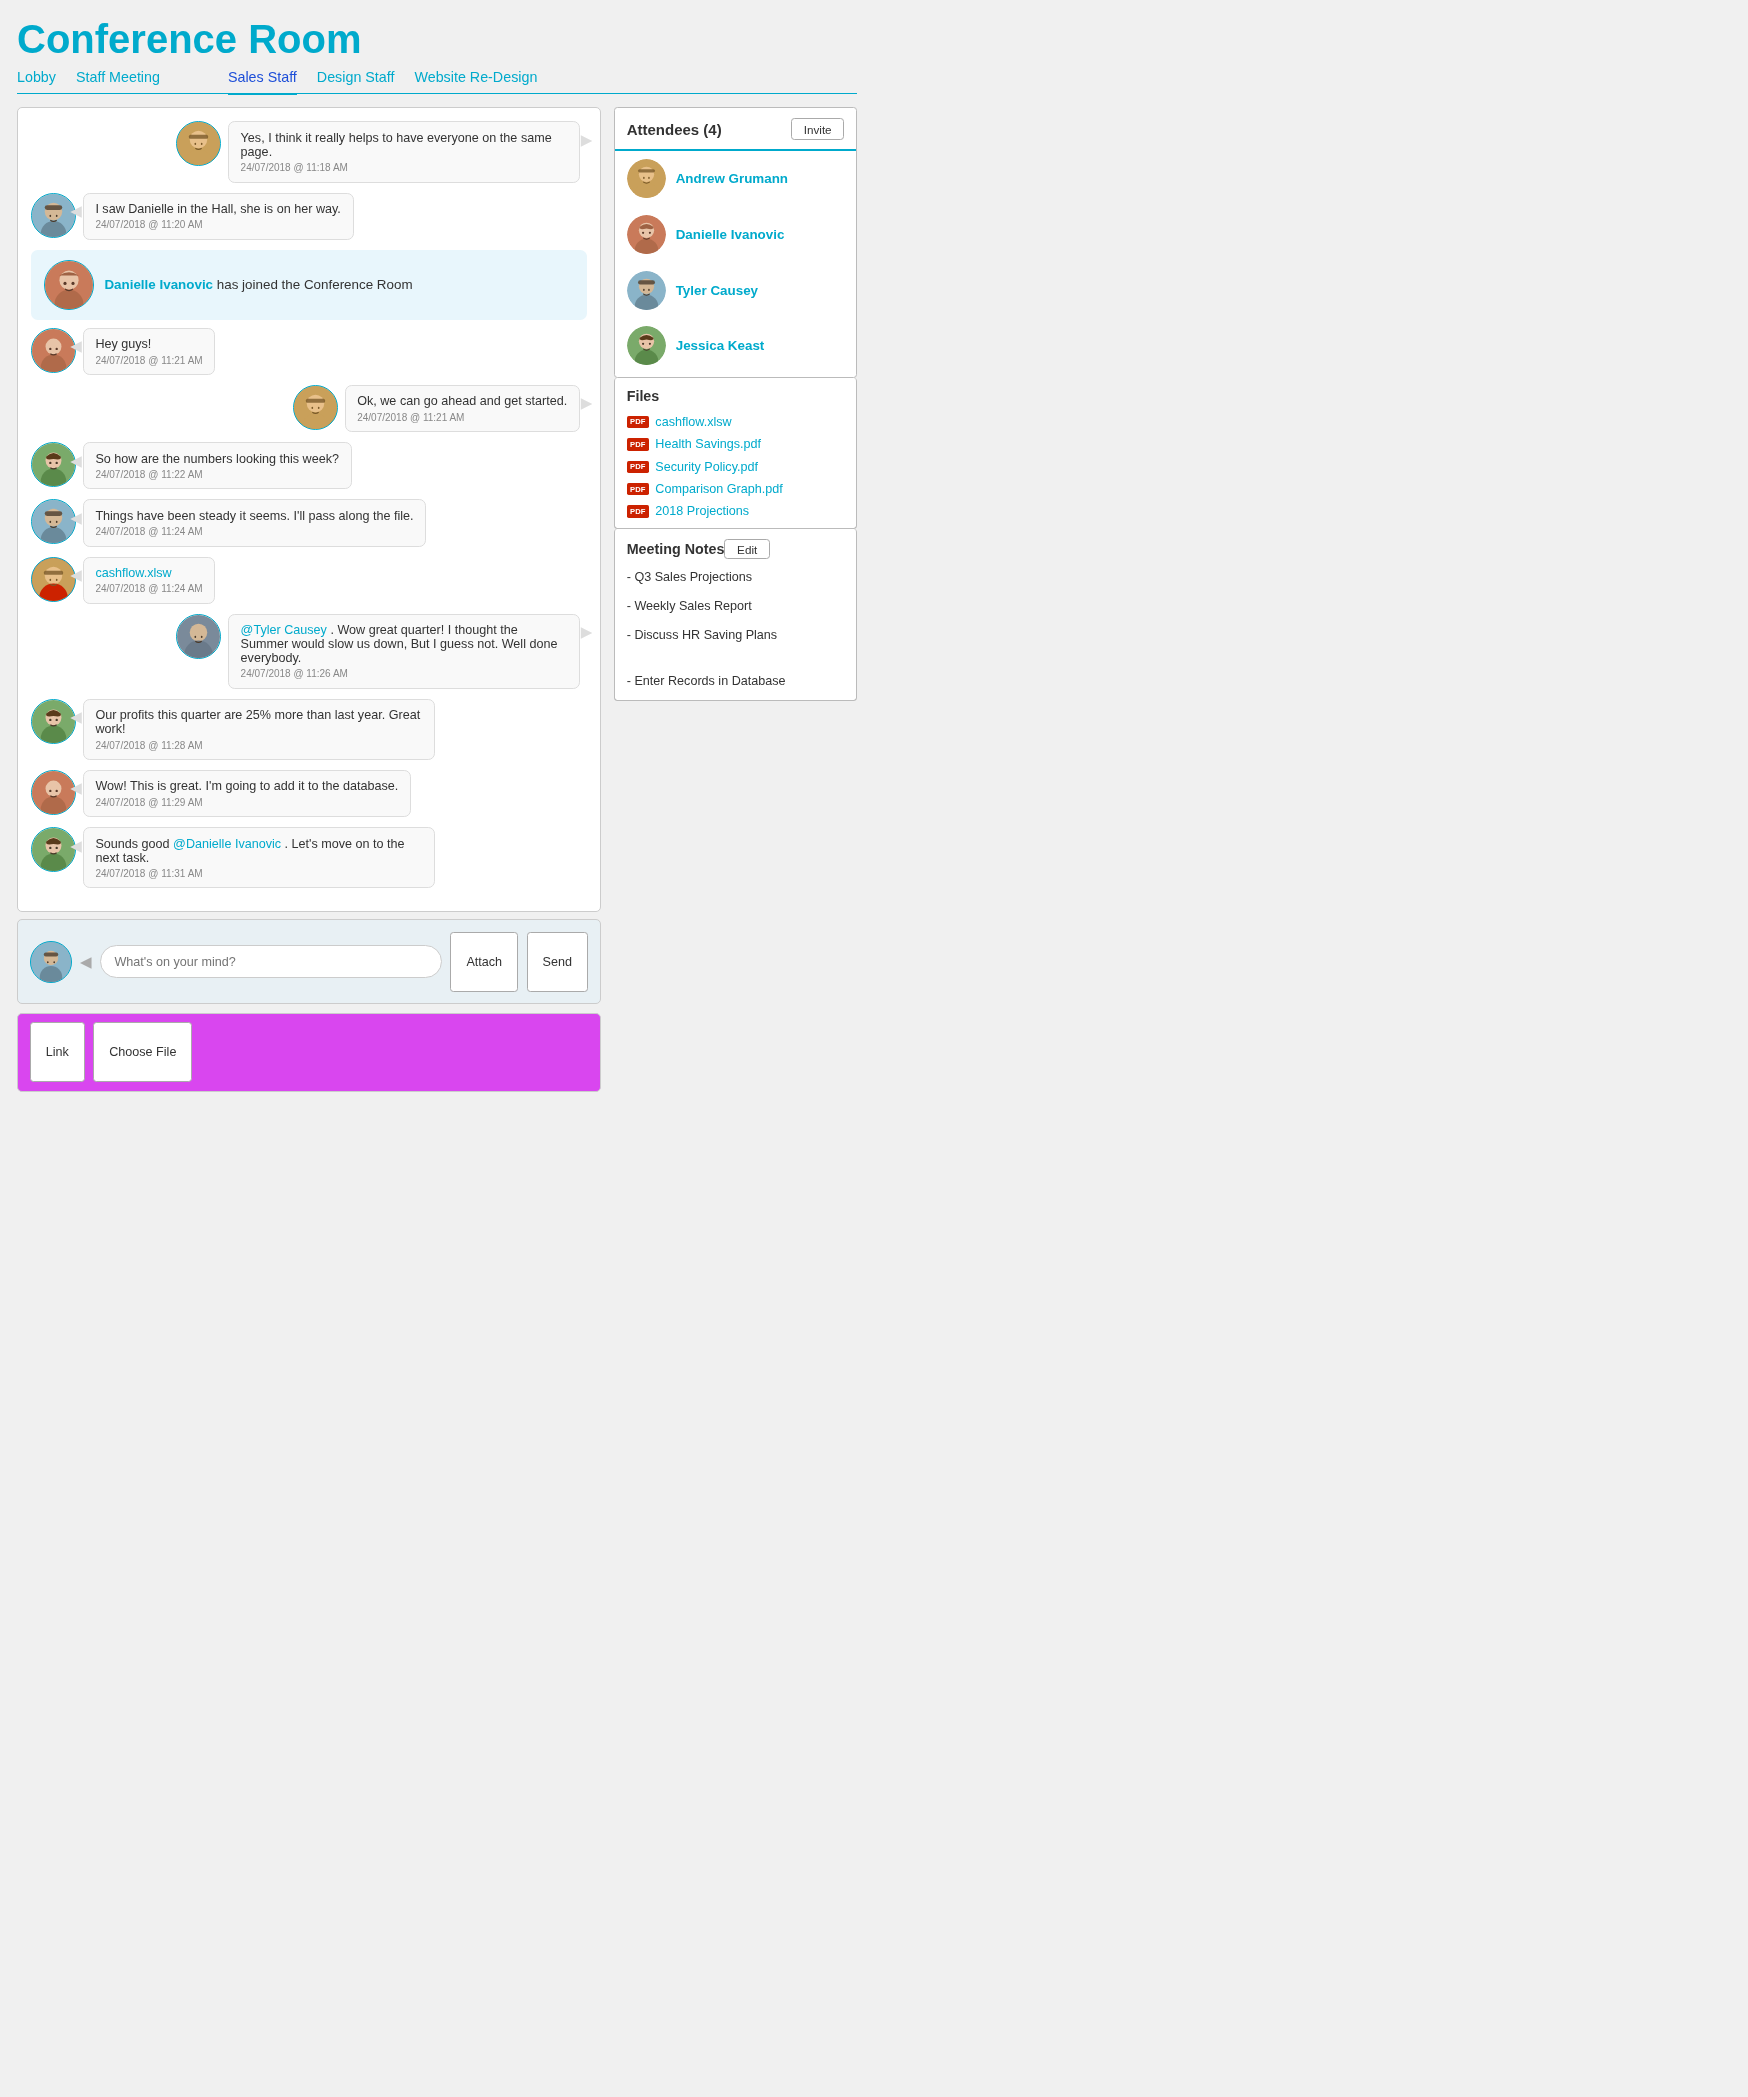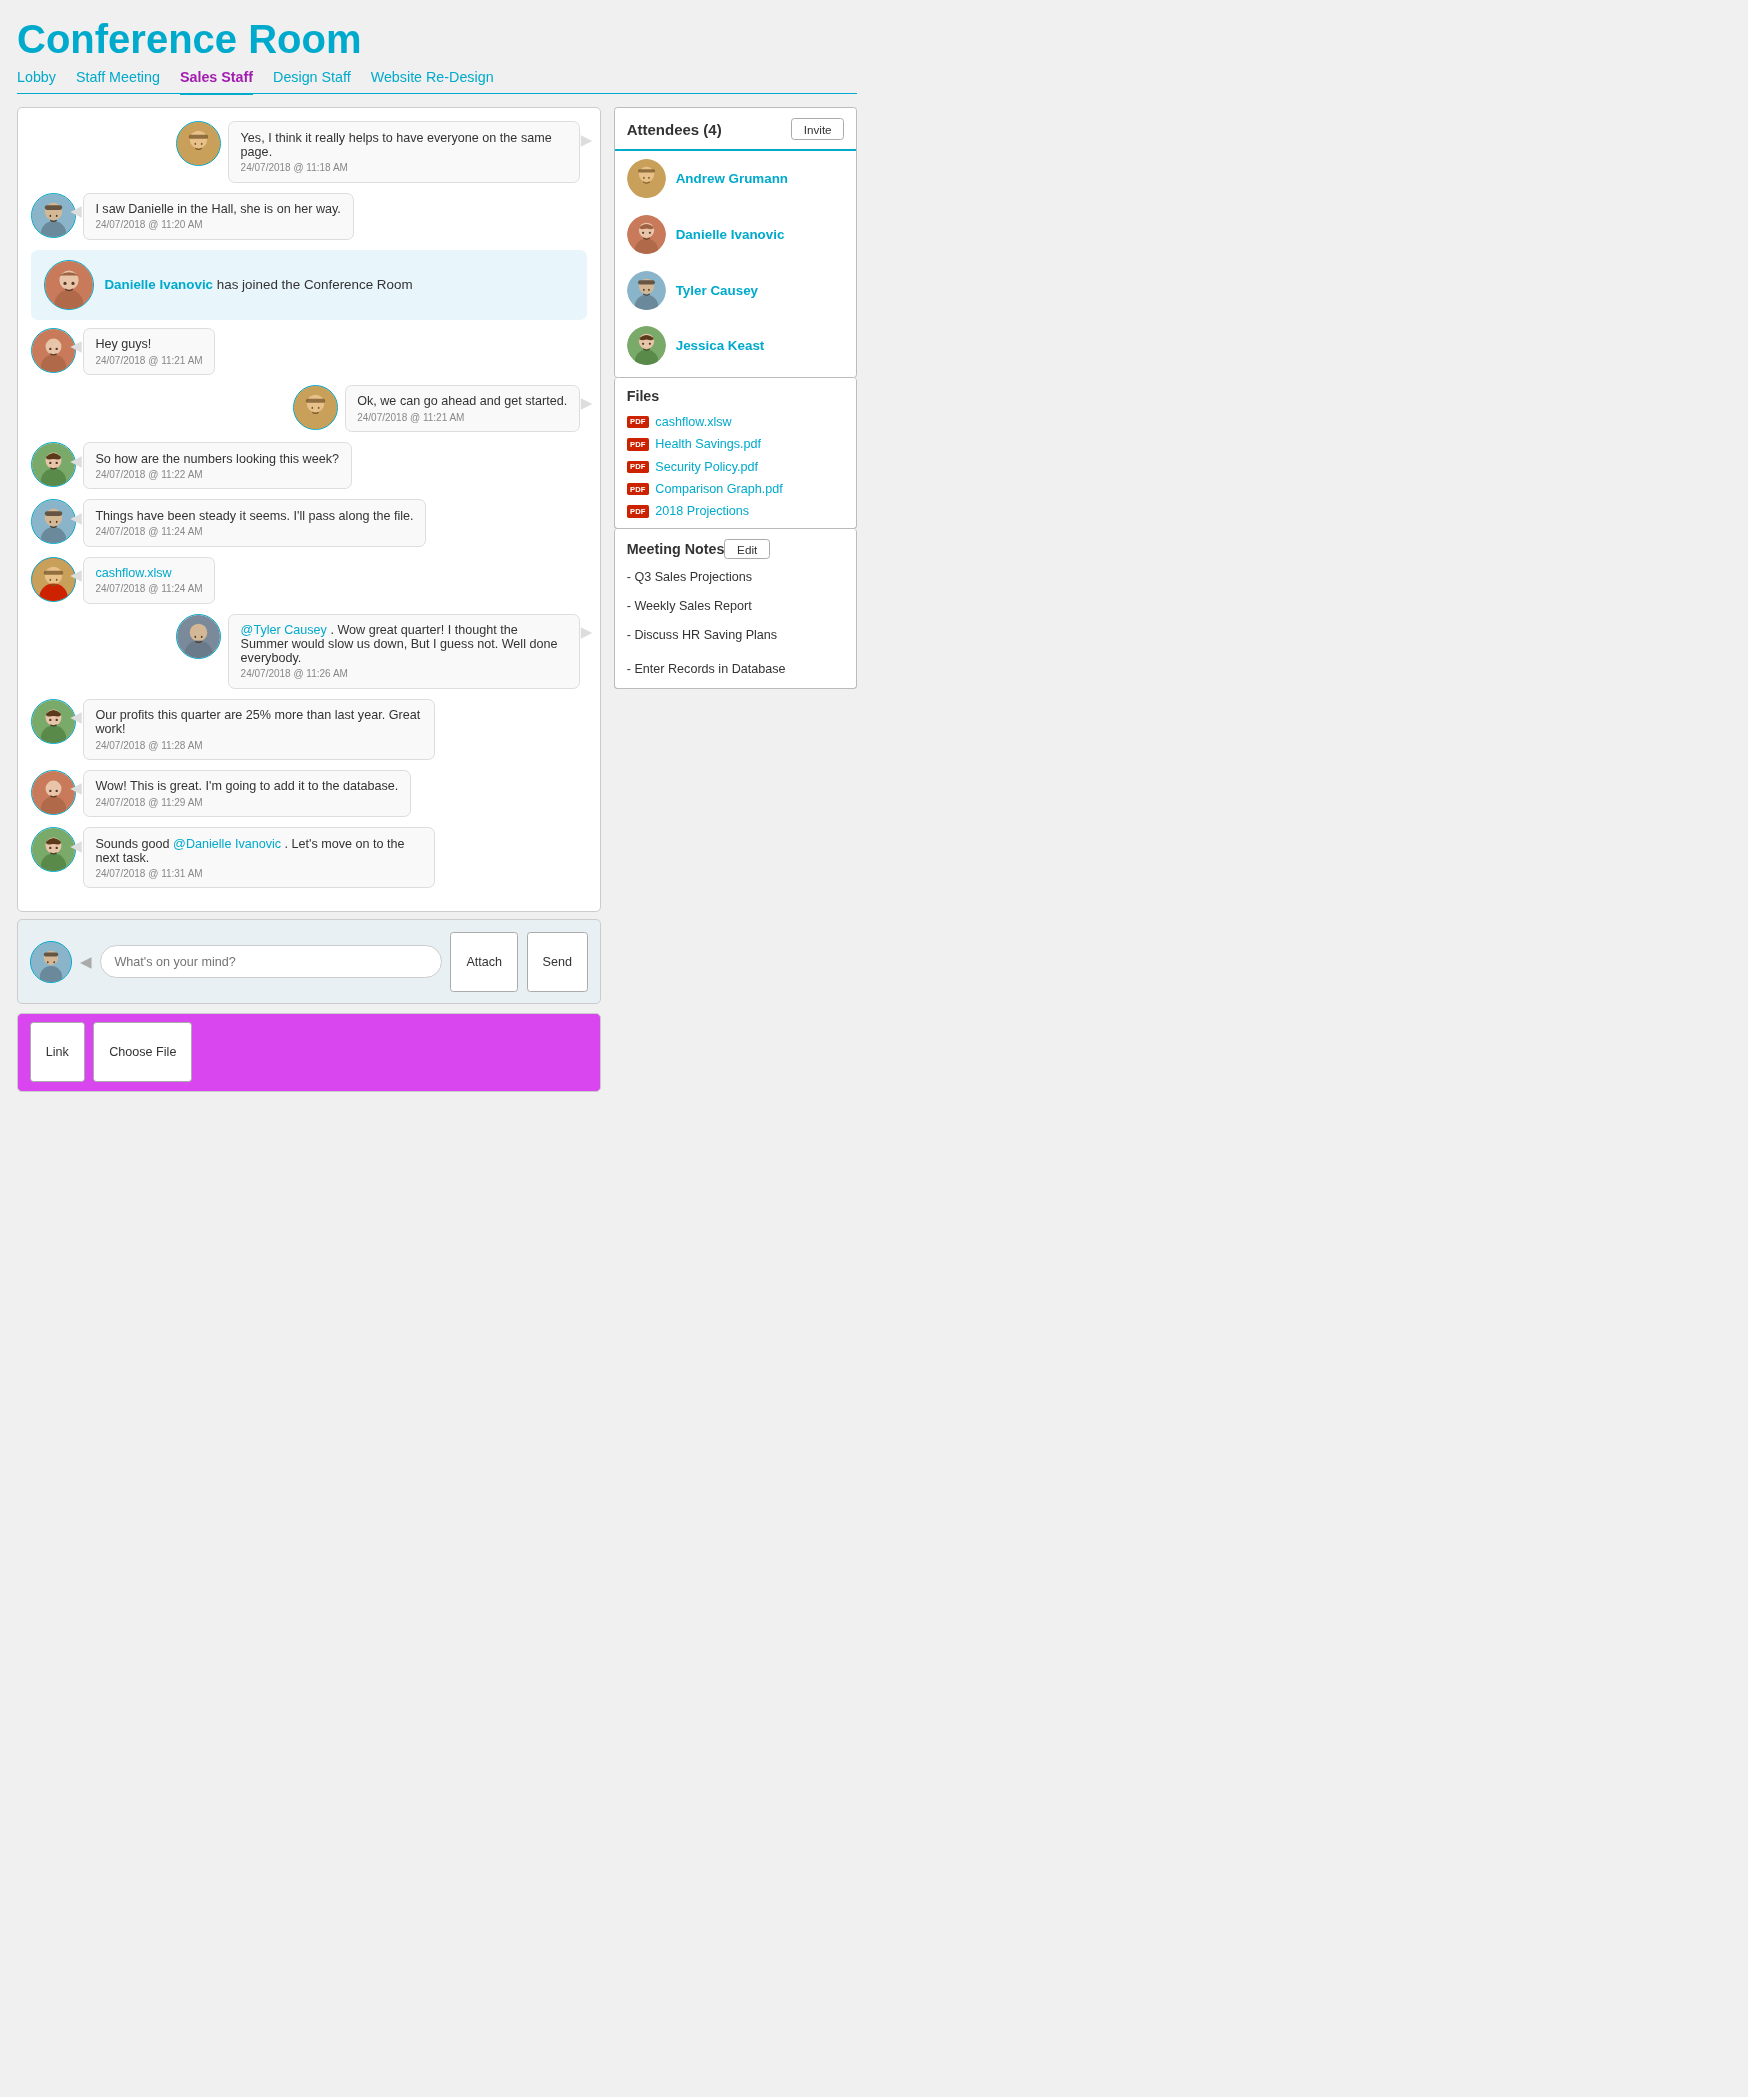--- a/index.html
+++ b/index.html
@@ -23,24 +23,25 @@
       margin-bottom: 13.4px;
     }
     .nav-tab {
       color: #00aacc;
       font-size: 14.3px;
       cursor: pointer;
       text-decoration: none;
       padding-bottom: 3.4px;
     }
     .nav-tab.active {
-      color: #a21caf;
-      font-weight: bold;
+      color: #1d4ed8;
+      font-weight: normal;
       border-bottom: 2.5px solid #00aacc;
       margin-bottom: -6.7px;
+      margin-left: 48px;
     }
     .main-layout {
       display: flex;
       gap: 13.4px;
       align-items: flex-start;
     }
     .chat-section {
       flex: 1;
       min-width: 0;
     }
@@ -661,18 +662,18 @@
     </div>
 
     <div class="sidebar-section notes-section">
       <div class="notes-header">
         <span class="notes-title">Meeting Notes</span>
         <button class="edit-btn">Edit</button>
       </div>
       <div class="note-item">- Q3 Sales Projections</div>
       <div class="note-item" style="margin-top:6.7px;">- Weekly Sales Report</div>
       <div class="note-item" style="margin-top:6.7px;">- Discuss HR Saving Plans</div>
-      <div class="note-item" style="margin-top:11px; padding-bottom:11.7px;">- Enter Records in Database</div>
+      <div class="note-item" style="margin-top:23px; padding-bottom:11.7px;">- Enter Records in Database</div>
     </div>
 
   </div>
 </div>
 
 
 </body></html>

